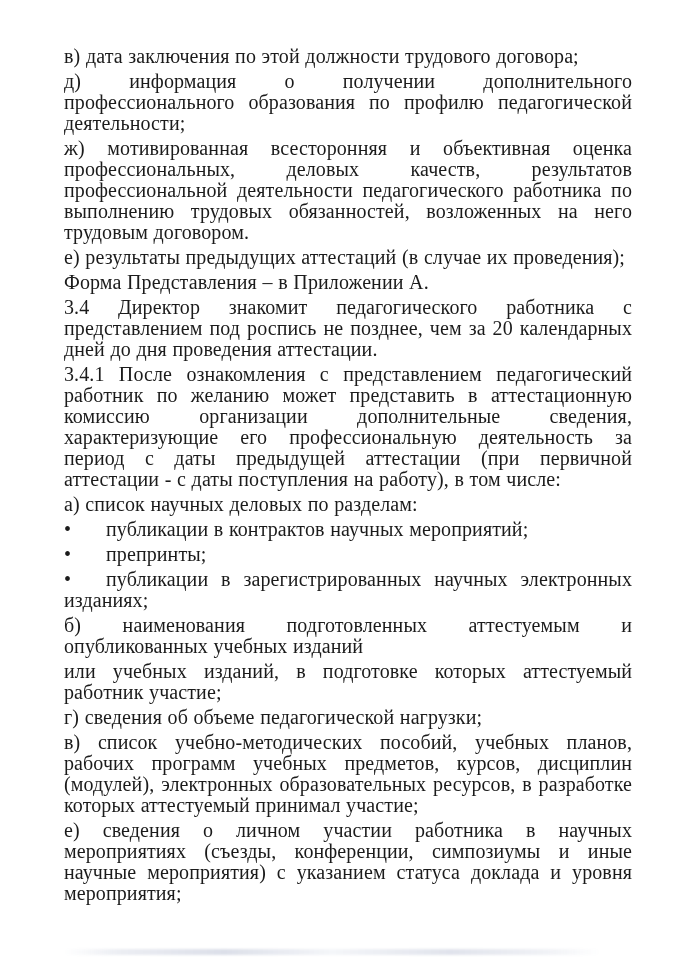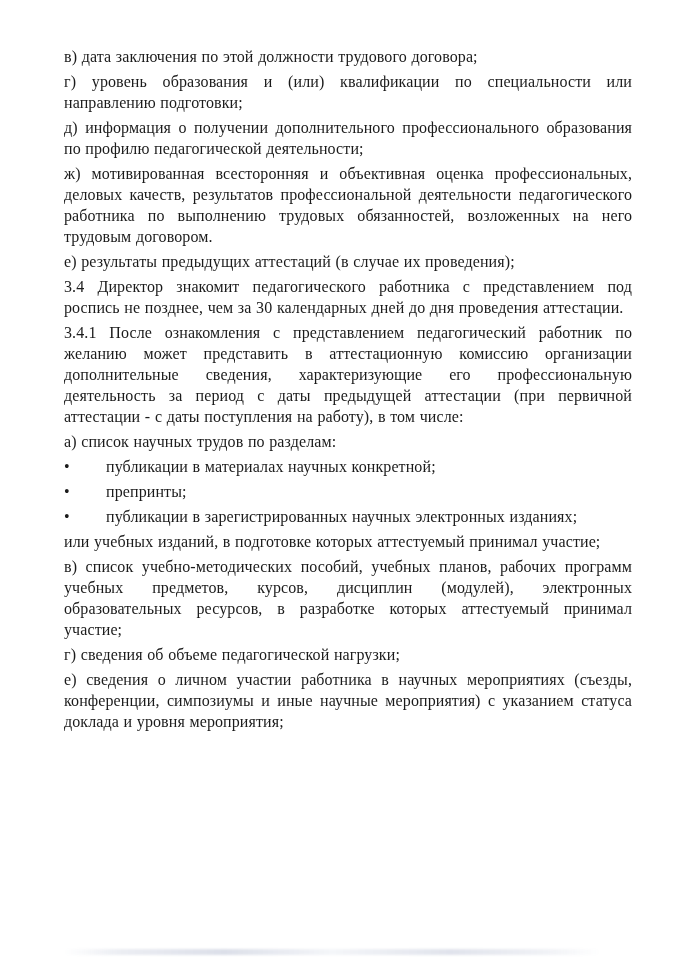--- a/index.html
+++ b/index.html
@@ -18,21 +18,21 @@
     position: absolute;
     left: 0; top: 0;
     width: 678px;
     height: 960px;
     background: #ffffff;
     box-sizing: border-box;
     padding: 46px 46px 0 64px;
   }
   .para {
     margin: 0 0 4px 0;
-    font-size: 16px;
+    font-size: 20px;
     line-height: 21px;
     color: #1b1b1b;
     text-align: justify;
     letter-spacing: 0.1px;
     word-spacing: 0.5px;
   }
   .para.bullet .dot {
     display: inline-block;
     width: 42px;
     color: #1b1b1b;
@@ -56,48 +56,49 @@
     pointer-events: none;
   }
 </style>
 </head>
 <body>
 
 <div class="page">
 
   <p class="para">в) дата заключения по этой должности трудового договора;</p>
 
-  <p class="para">г) уровень образования и (или) квалификации по специальности или направлению подготовки;</p>
 
   <p class="para">д) информация о получении дополнительного профессионального образования по профилю педагогической деятельности;</p>
 
   <p class="para">ж) мотивированная всесторонняя и объективная оценка профессиональных, деловых качеств, результатов профессиональной деятельности педагогического работника по выполнению трудовых обязанностей, возложенных на него трудовым договором.</p>
 
   <p class="para">е) результаты предыдущих аттестаций (в случае их проведения);</p>
 
+  <p class="para">Форма Представления – в Приложении А.</p>
 
-  <p class="para">3.4 Директор знакомит педагогического работника с представлением под роспись не позднее, чем за 30 календарных дней до дня проведения аттестации.</p>
+  <p class="para">3.4 Директор знакомит педагогического работника с представлением под роспись не позднее, чем за 20 календарных дней до дня проведения аттестации.</p>
 
   <p class="para">3.4.1 После ознакомления с представлением педагогический работник по желанию может представить в аттестационную комиссию организации дополнительные сведения, характеризующие его профессиональную деятельность за период с даты предыдущей аттестации (при первичной аттестации - с даты поступления на работу), в том числе:</p>
 
-  <p class="para">а) список научных трудов по разделам:</p>
+  <p class="para">а) список научных деловых по разделам:</p>
 
 
 
-  <p class="para bullet"><span class="dot">•</span><span>публикации в материалах научных конкретной;</span></p>
+  <p class="para bullet"><span class="dot">•</span><span>публикации в контрактов научных мероприятий;</span></p>
 
   <p class="para bullet"><span class="dot">•</span><span>препринты;</span></p>
 
   <p class="para bullet"><span class="dot">•</span><span>публикации в зарегистрированных научных электронных изданиях;</span></p>
 
 
+  <p class="para">б) наименования подготовленных аттестуемым и опубликованных учебных изданий</p>
 
-  <p class="para">или учебных изданий, в подготовке которых аттестуемый принимал участие;</p>
+  <p class="para">или учебных изданий, в подготовке которых аттестуемый работник участие;</p>
+
+  <p class="para">г) сведения об объеме педагогической нагрузки;</p>
 
   <p class="para">в) список учебно-методических пособий, учебных планов, рабочих программ учебных предметов, курсов, дисциплин (модулей), электронных образовательных ресурсов, в разработке которых аттестуемый принимал участие;</p>
-
-  <p class="para">г) сведения об объеме педагогической нагрузки;</p>
 
 
   <p class="para">е) сведения о личном участии работника в научных мероприятиях (съезды, конференции, симпозиумы и иные научные мероприятия) с указанием статуса доклада и уровня мероприятия;</p>
 
   <div class="scan-streak"></div>
 </div>
 
 </body></html>

